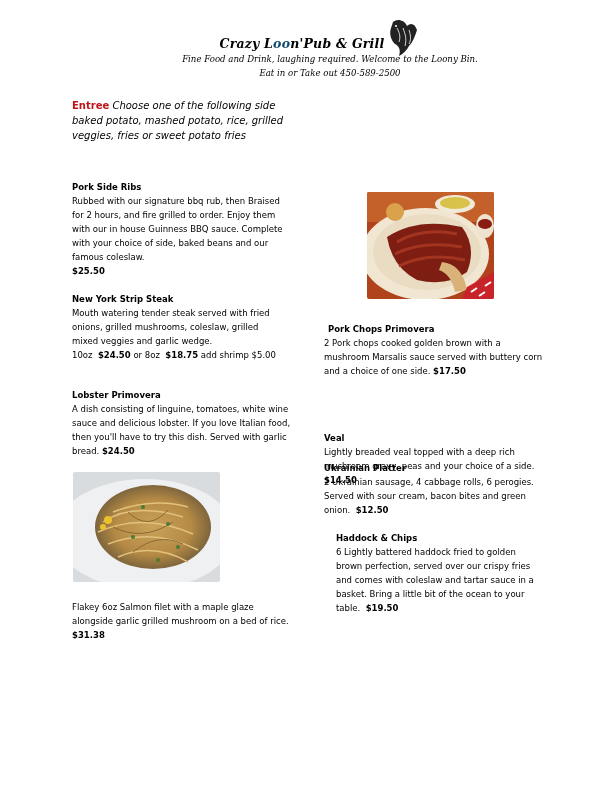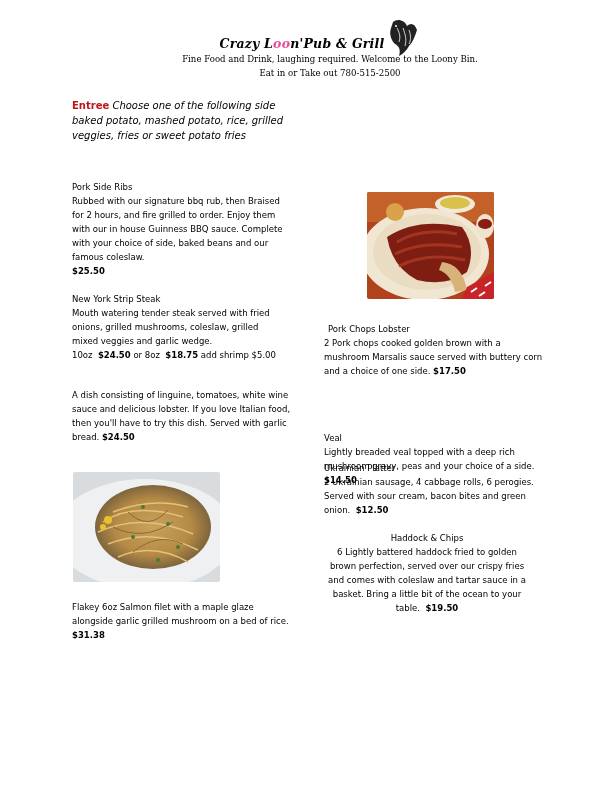--- a/index.html
+++ b/index.html
@@ -1,38 +1,38 @@
 <!DOCTYPE html>
 <html><head>
 <meta charset="utf-8">
 <style>
   html, body { margin: 0; padding: 0; background: #ffffff; }
   body { width: 612px; height: 792px; position: relative; overflow: hidden;
          font-family: "DejaVu Sans", sans-serif; color: #000; }
   .header { position: absolute; left: 0; top: 36px; width: 612px; text-align: center; }
   .title { font-family: "DejaVu Serif", serif; font-style: italic; font-weight: bold;
            font-size: 12.5px; letter-spacing: 0.2px; line-height: 16px; margin-left: -8px; }
-  .title .accent { color: #ec4899; }
-  .tagline { font-family: "DejaVu Serif", serif; font-size: 8.6px; line-height: 14px; padding-left: 48px; }
+  .title .accent { color: #0c4a6e; }
+  .tagline { font-family: "DejaVu Serif", serif; font-style: italic; font-size: 8.6px; line-height: 14px; padding-left: 48px; }
   .logo { position: absolute; left: 385px; top: 18px; width: 34px; height: 40px; }
   .intro { position: absolute; left: 72px; top: 98px; width: 215px;
            font-family: "DejaVu Sans", sans-serif; font-style: italic; font-size: 10px; line-height: 15px; }
   .intro .entree { color: #c0141b; font-weight: bold; font-style: normal; }
   .item { position: absolute; font-size: 8.5px; line-height: 14px; }
-  .item .name { font-weight: normal; display: block; }
+  .item .name { font-weight: bold; display: block; }
   .item .price { font-weight: bold; }
   .photo { position: absolute; border-radius: 2px; overflow: hidden; }
 </style>
 </head>
 <body>
 
 <div class="header">
   <div class="title"><span>Crazy L</span><span class="accent">oo</span><span>n'Pub &amp; Grill</span></div>
   <div class="tagline">Fine Food and Drink, laughing required. Welcome to the Loony Bin.</div>
-  <div class="tagline">Eat in or Take out 780-515-2500</div>
+  <div class="tagline">Eat in or Take out 450-589-2500</div>
 </div>
 
 <svg class="logo" viewBox="0 0 34 40">
   <path d="M8 4 C12 0 20 2 22 8 C26 4 30 6 32 12 C30 18 28 24 24 28 C22 32 18 36 14 38 C16 32 14 28 10 26 C6 22 4 16 6 10 Z" fill="#222"></path>
   <path d="M12 10 C14 14 16 18 14 24 M18 10 C20 16 22 20 20 28 M24 12 C26 18 26 22 24 26" stroke="#fff" stroke-width="0.8" fill="none"></path>
   <circle cx="11" cy="8" r="1" fill="#fff"></circle>
 </svg>
 
 <div class="intro"><span class="entree">Entree</span><span> Choose one of the following side baked potato, mashed potato, rice, grilled veggies, fries or sweet potato fries</span></div>
 
@@ -47,20 +47,21 @@
   <span>Mouth watering tender steak served with fried onions, grilled mushrooms, coleslaw, grilled mixed veggies and garlic wedge.</span><br>
   <span>10oz</span>&nbsp;
   <span class="price">$24.50</span>
   <span>or</span>
   <span>8oz</span>&nbsp;
   <span class="price">$18.75</span>
   <span>add shrimp $5.00</span>
 </div>
 
 <div class="item" style="left:72px; top:388px; width:222px;">
+  <span class="name">Lobster Primovera</span>
   <span>A dish consisting of linguine, tomatoes, white wine sauce and delicious lobster. If you love Italian food, then you'll have to try this dish. Served with garlic bread.</span>
   <span class="price">$24.50</span>
 </div>
 
 <div class="photo" style="left:73px; top:472px; width:147px; height:110px;">
   <svg width="147" height="110" viewBox="0 0 147 110">
     <defs>
       <radialGradient id="pastaG" cx="0.5" cy="0.5" r="0.55">
         <stop offset="0" stop-color="#c9a25a"></stop>
         <stop offset="0.6" stop-color="#b58a45"></stop>
@@ -100,34 +101,34 @@
     <ellipse cx="88" cy="11" rx="15" ry="6" fill="#d8c24a"></ellipse>
     <ellipse cx="118" cy="34" rx="9" ry="12" fill="#efe3cf"></ellipse>
     <ellipse cx="118" cy="32" rx="7" ry="5" fill="#8a1d12"></ellipse>
     <circle cx="28" cy="20" r="9" fill="#d9a24a"></circle>
     <path d="M100 95 L127 80 L127 107 L95 107 Z" fill="#c9232a"></path>
     <path d="M104 100 L110 96 M112 104 L118 100 M118 94 L124 90" stroke="#fff" stroke-width="2"></path>
   </svg>
 </div>
 
 <div class="item" style="left:324px; top:322px; width:222px;">
-  <span class="name" style="padding-left:4px;">Pork Chops Lobster</span>
+  <span class="name" style="padding-left:4px;">Pork Chops Primovera</span>
   <span>2 Pork chops cooked golden brown with a mushroom Marsalis sauce served with buttery corn and a choice of one side.</span>
   <span class="price">$17.50</span>
 </div>
 
 <div class="item" style="left:324px; top:391px; width:220px;margin-top:40px;">
   <span class="name">Veal</span>
   <span>Lightly breaded veal topped with a deep rich mushroom gravy, peas and your choice of a side.</span>
   <span class="price">$14.50</span>
 </div>
 
 <div class="item" style="left:324px; top:461px; width:222px;">
   <span class="name">Ukrainian Platter</span>
   <span>2 Ukrainian sausage, 4 cabbage rolls, 6 perogies. Served with sour cream, bacon bites and green onion.</span>&nbsp;
   <span class="price">$12.50</span>
 </div>
 
-<div class="item" style="left:324px; top:531px; width:206px;text-align:center;">
+<div class="item" style="left:336px; top:531px; width:206px;">
   <span class="name">Haddock &amp; Chips</span>
   <span>6 Lightly battered haddock fried to golden brown perfection, served over our crispy fries and comes with coleslaw and tartar sauce in a basket. Bring a little bit of the ocean to your table.</span>&nbsp;
   <span class="price">$19.50</span>
 </div>
 
 </body></html>

